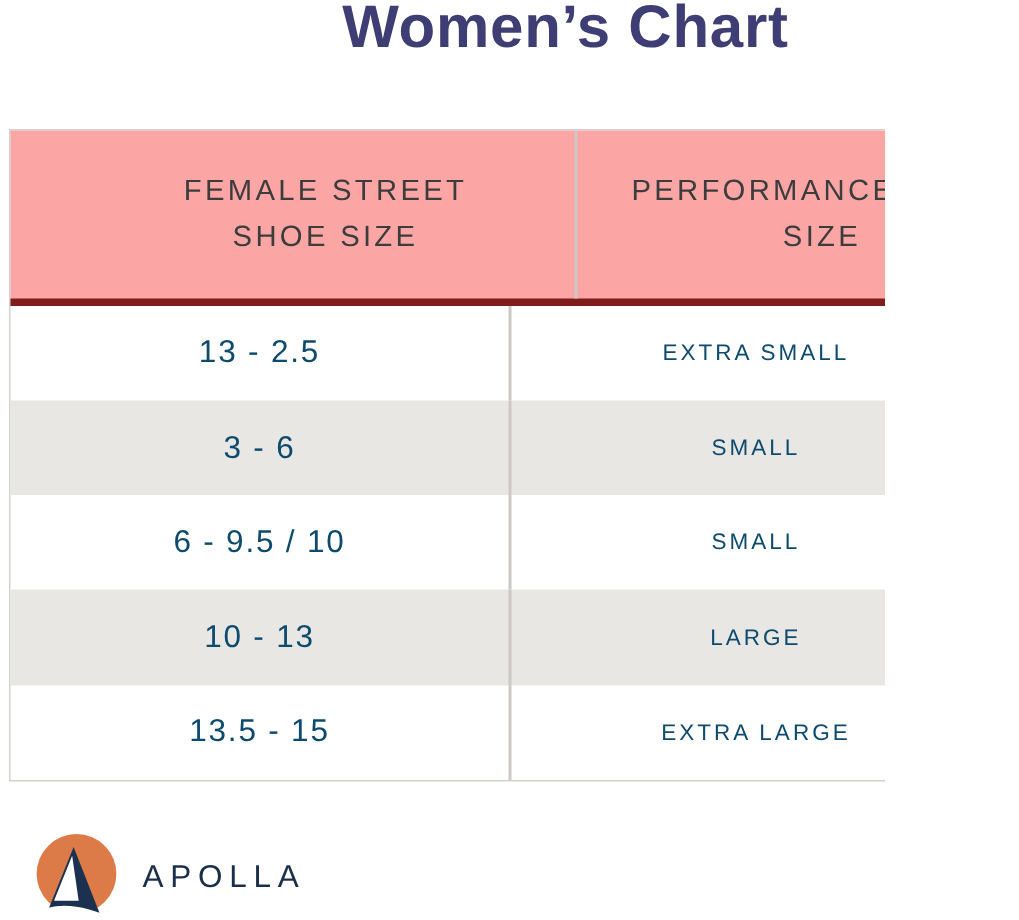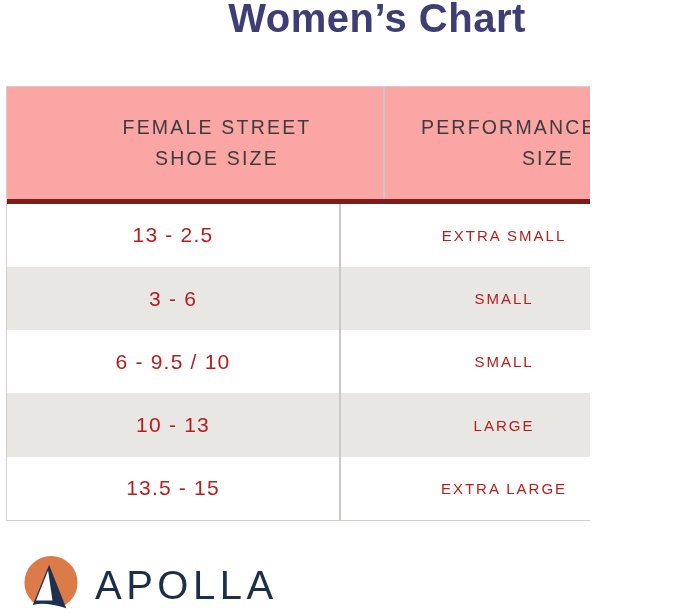--- a/index.html
+++ b/index.html
@@ -44,21 +44,21 @@
     border-bottom: 5px solid #7f1d1d;
     padding-left: 44px;
   }
   .data-row { height: 64px; }
   .data-row.alt { background: #E9E7E4; }
   .cell {
     display: flex;
     align-items: center;
     justify-content: center;
     text-align: center;
-    color: #b91c1c;
+    color: #0c4a6e;
   }
   .cell-left { width: 332px; }
   .v-divider { width: 2px; background: #CBC8C5; align-self: stretch; }
   .cell-right { flex: 1; }
   .header-cell {
     font-size: 19.5px;
     letter-spacing: 2.2px;
     line-height: 31px;
     white-space: pre-line;
     color: #3C3C3C;
@@ -68,21 +68,21 @@
   .footer {
     position: absolute;
     left: 22px;
     top: 555px;
     display: flex;
     align-items: center;
   }
   .logo { width: 58px; height: 58px; display: block; }
   .brand-name {
     margin-left: 15px;
-    font-size: 40px;
+    font-size: 21px;
     font-weight: 400;
     letter-spacing: 4.5px;
     color: #1B2F4A;
     margin-top: 2px;
   }
 </style>
 </head>
 <body>
 
 <div class="page">

